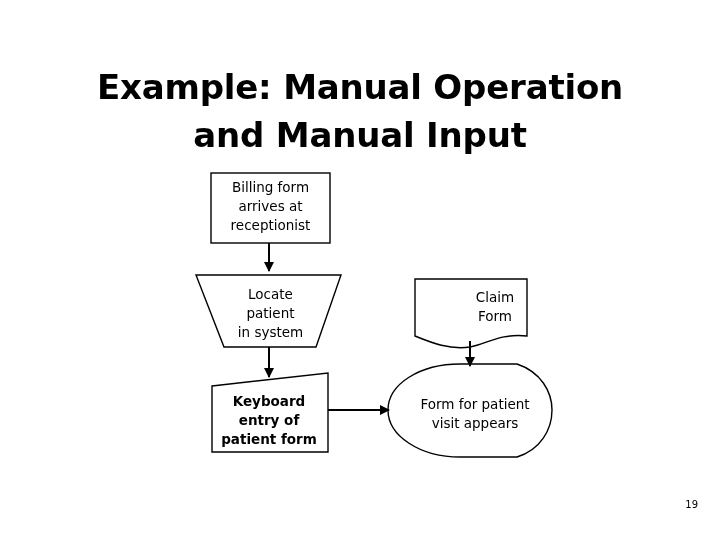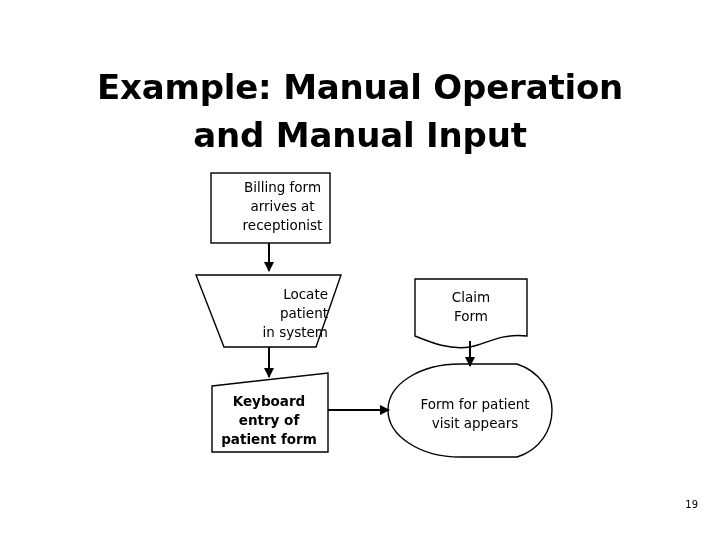--- a/index.html
+++ b/index.html
@@ -47,24 +47,24 @@
     position: absolute;
     text-align: center;
     font-family: "DejaVu Sans", sans-serif;
     font-size: 13.5px;
     line-height: 1.42;
     color: #000000;
     white-space: pre-line;
     pointer-events: none;
   }
 
-  #label-billing   { left: 223px; top: 178px; width: 119px; }
-  #label-locate    { left: 213px; top: 285px; width: 115px; text-align: right; }
+  #label-billing   { left: 211px; top: 178px; width: 119px; }
+  #label-locate    { left: 213px; top: 285px; width: 115px; }
   #label-keyboard  { left: 208px; top: 392px; width: 122px; font-weight: bold; }
-  #label-claim     { left: 415px; top: 288px; width: 112px; }
+  #label-claim     { left: 415px; top: 288px; width: 112px; padding-left: 24px; }
   #label-display   { left: 399px; top: 395px; width: 152px; }
 
   
   #page-number {
     position: absolute;
     right: 22px;
     bottom: 30px;
     font-family: "DejaVu Sans", sans-serif;
     font-size: 10px;
     color: #000000;

